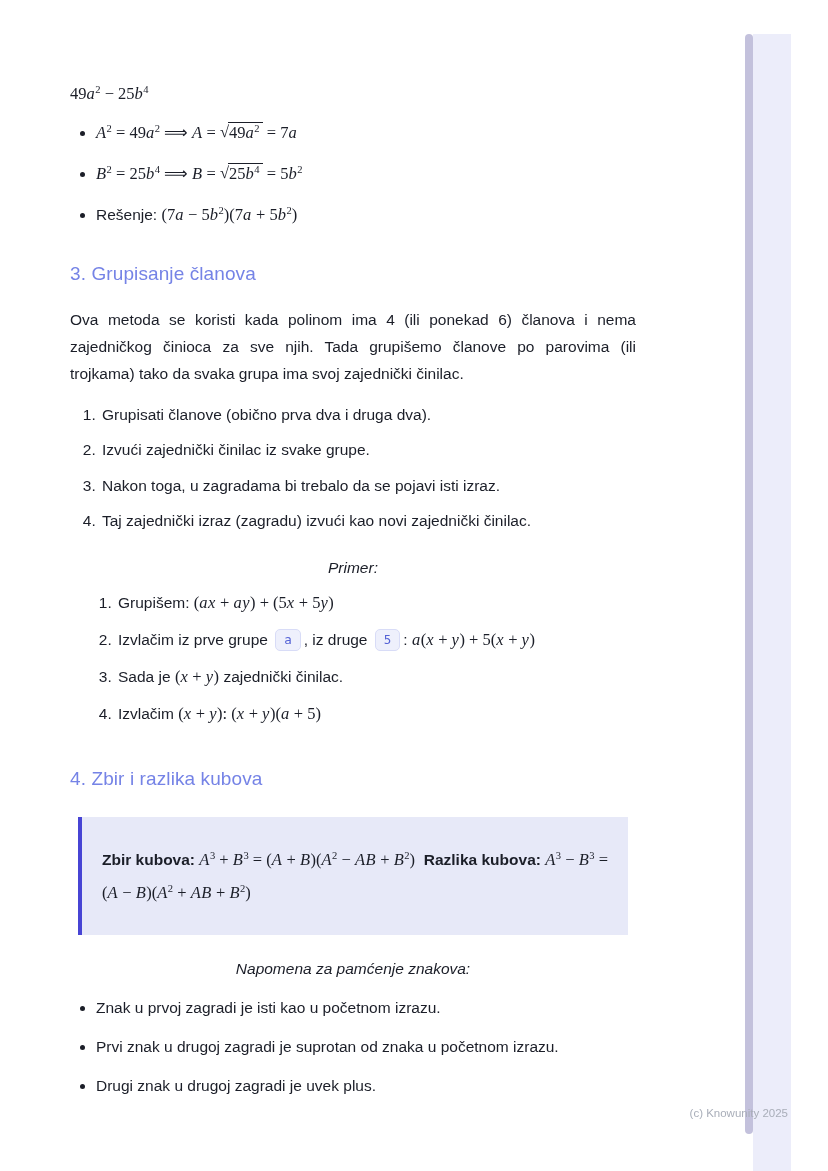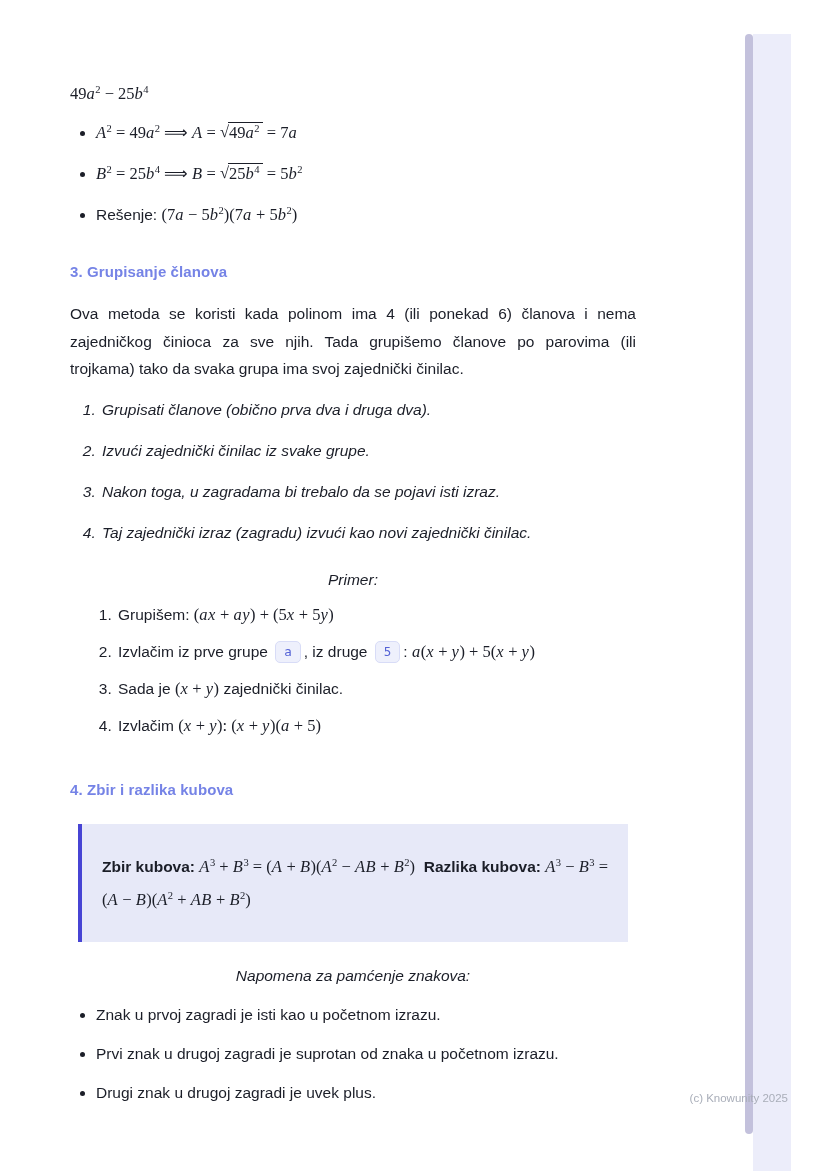--- a/index.html
+++ b/index.html
@@ -27,25 +27,25 @@
   .math-line{font-size:16px;line-height:1.5;margin-top:48px;}
   .math{font-family:"Liberation Serif",serif;font-size:16.5px;}
   .math i{font-style:italic;padding-right:0.5px;}
   .math sup{font-size:0.64em;line-height:0;vertical-align:0.55em;}
   .sqrt{white-space:nowrap;}
   .sqrt .rd{display:inline-block;transform:translateY(-1px);}
   .sqrt .ov{border-top:1.3px solid currentColor;display:inline-block;padding:0 3px 0 1px;margin-left:-1px;line-height:1.25;text-align:center;}
   ul.bullets{margin:8px 0 0 0;padding-left:26px;list-style:disc outside;}
   ul.bullets li{margin:12px 0;}
   ol.steps{margin:14px 0 0 0;padding-left:30px;}
-  ol.steps li{margin:14px 0;padding-left:2px;font-style:italic;}
+  ol.steps li{margin:8px 0;padding-left:2px;}
   ol.example-steps{margin:6px 0 0 0;padding-left:30px;}
   ol.example-steps li{margin:8px 16px;padding-left:2px;}
   h2{
-    color:var(--accent);font-size:15px;line-height:1.4;font-weight:700;
+    color:var(--accent);font-size:19px;line-height:1.4;font-weight:400;
     margin:32px 0 18px 0;letter-spacing:0.1px;
   }
   h2.second{margin-top:38px;}
   p{margin:0;}
   p.just{text-align:justify;}
   p.bold-label{font-weight:700;margin-top:24px;}
   p.italic-label{font-style:italic;margin-top:20px;text-align:center;}
   p.body-para{margin-top:2px;}
   .expr-2{margin-top:22px;}
   .chip{
@@ -63,21 +63,21 @@
   .note-space{margin-top:30px;}
   .scroll-track{
     position:absolute;right:37px;top:34px;width:38px;height:1137px;
     background:var(--scrollTrack);
   }
   .scroll-thumb{
     position:absolute;right:75px;top:34px;width:8px;height:1100px;
     background:var(--scrollThumb);border-radius:4px;
   }
   .watermark{
-    position:absolute;right:40px;bottom:65px;z-index:5;
+    position:absolute;right:40px;bottom:50px;z-index:5;
     color:var(--watermark);font-size:11.5px;line-height:1.2;
   }
 </style>
 </head>
 <body>
 
 <div class="content">
 
   <div class="math-line"><span class="math">49<i>a</i><sup>2</sup> − 25<i>b</i><sup>4</sup></span></div>
 

